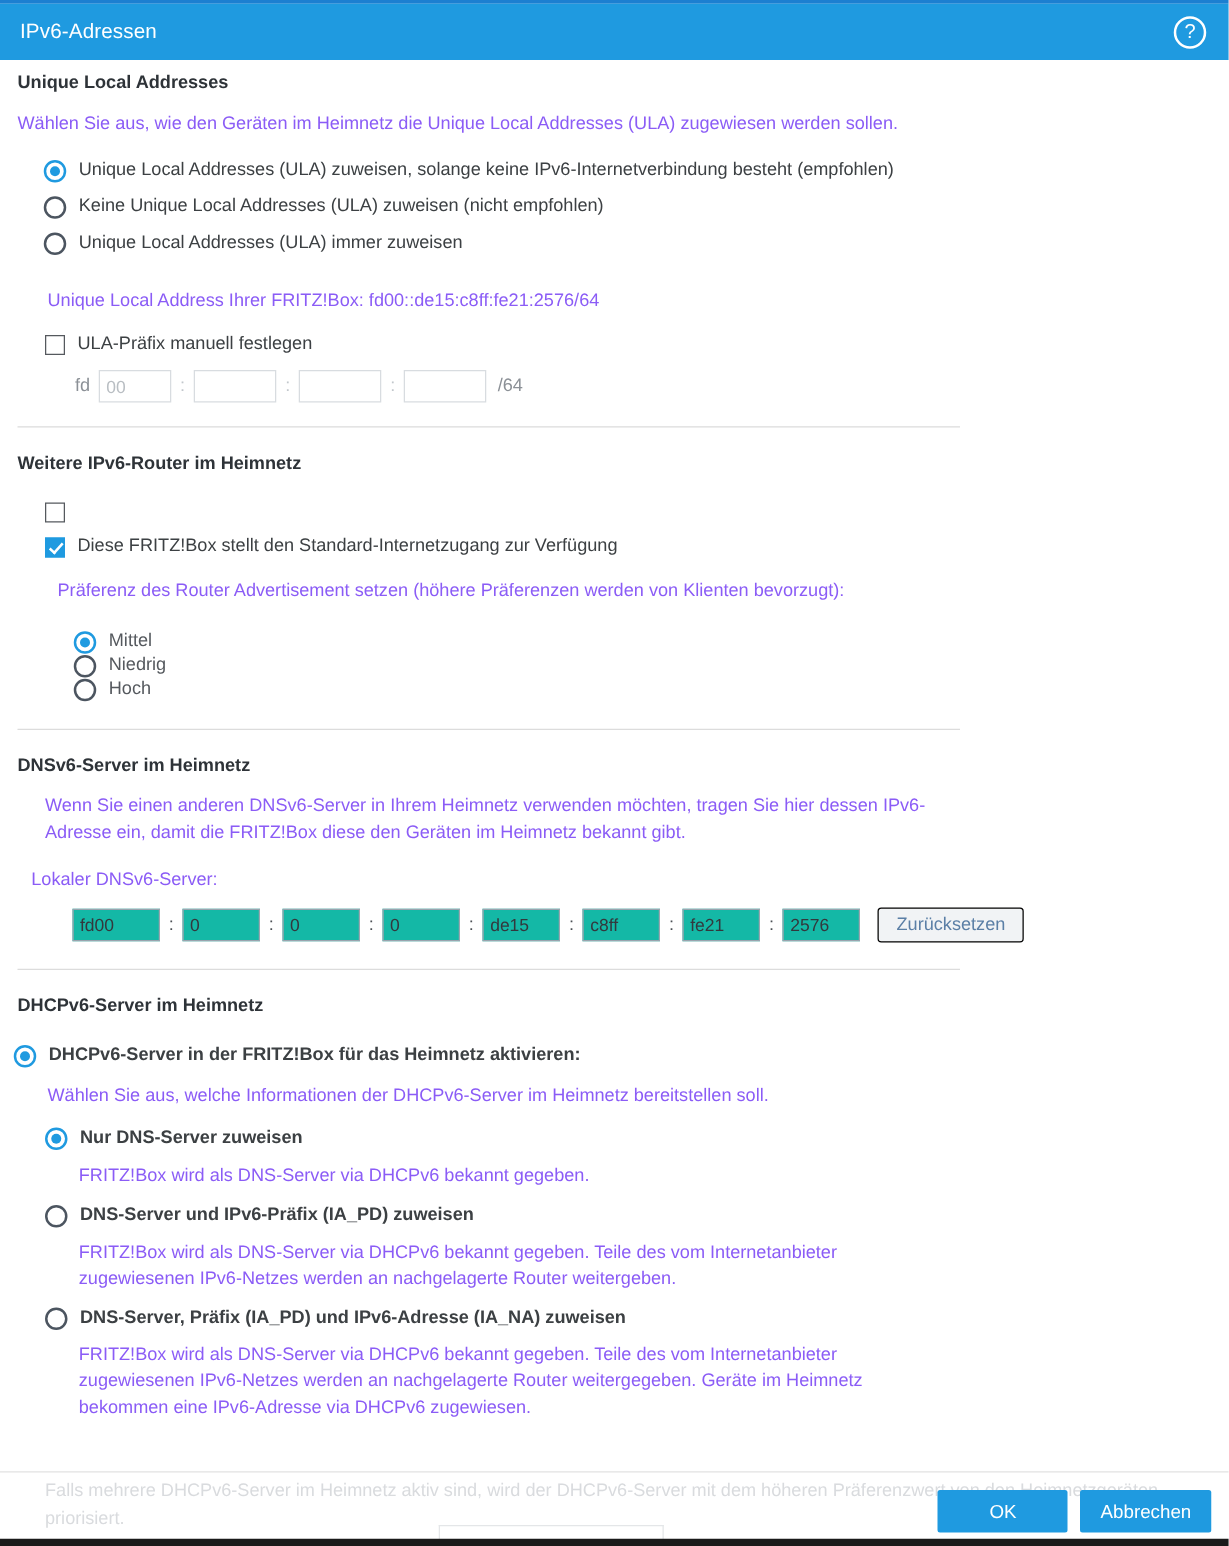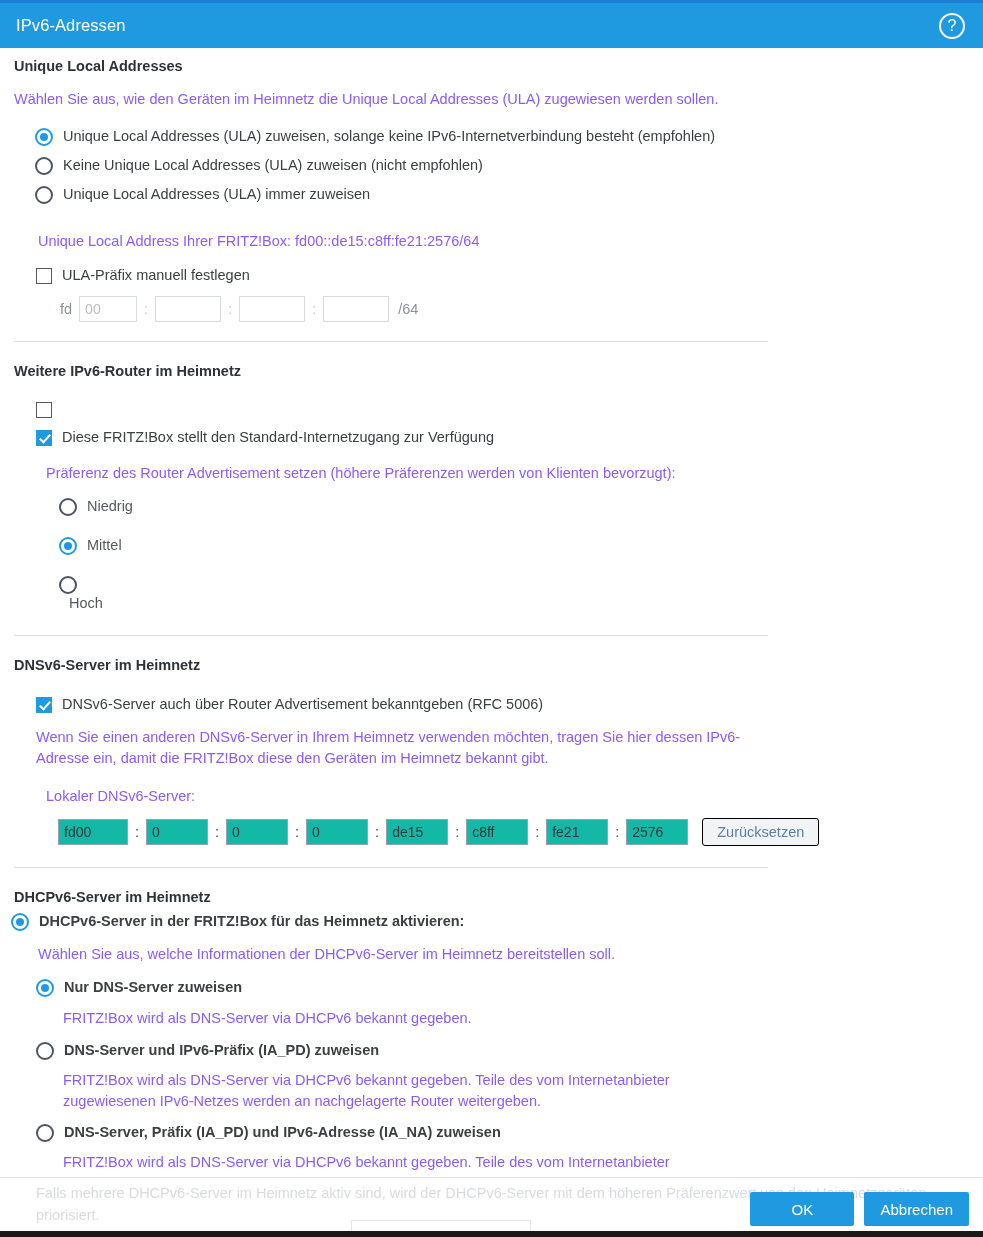--- a/index.html
+++ b/index.html
@@ -188,48 +188,44 @@
     </div>
 
     <div class="row" style="margin-top:10px; padding-left:36px;">
       <span class="chk checked"></span>
       <span class="ctl-label">Diese FRITZ!Box stellt den Standard-Internetzugang zur Verfügung</span>
     </div>
 
     <div class="para" style="margin-top:16px; padding-left:46px;">Präferenz des Router Advertisement setzen (höhere Präferenzen werden von Klienten bevorzugt):</div>
 
     <div style="margin-top:13px; padding-left:59px;">
-      <div class="row">
-        <span class="radio"></span>
-        <span class="ctl-label grey">Niedrig</span>
-      </div>
       <div class="row" style="margin-top:20px;">
         <span class="radio checked"></span>
         <span class="ctl-label grey">Mittel</span>
       </div>
-      <div class="row" style="margin-top:20px;flex-direction:column;">
+      <div class="row">
+        <span class="radio"></span>
+        <span class="ctl-label grey">Niedrig</span>
+      </div>
+      <div class="row" style="">
         <span class="radio"></span>
         <span class="ctl-label grey">Hoch</span>
       </div>
     </div>
   </div>
 
   <hr class="divider" style="margin-top:22px;">
 
   <div>
     <div class="sec-title" style="margin-top:21px;">DNSv6-Server im Heimnetz</div>
 
-    <div class="row" style="margin-top:22px; padding-left:36px;">
-      <span class="chk checked"></span>
-      <span class="ctl-label">DNSv6-Server auch über Router Advertisement bekanntgeben (RFC 5006)</span>
-    </div>
 
     <div class="para" style="margin-top:14px; padding-left:36px; padding-right:10px;">Wenn Sie einen anderen DNSv6-Server in Ihrem Heimnetz verwenden möchten, tragen Sie hier dessen IPv6-Adresse ein, damit die FRITZ!Box diese den Geräten im Heimnetz bekannt gibt.</div>
 
-    <div class="para" style="margin-top:17px; padding-left:46px;">Lokaler DNSv6-Server:</div>
+    <div class="para" style="margin-top:17px; padding-left:25px;">Lokaler DNSv6-Server:</div>
 
     <div class="row" style="margin-top:11px; padding-left:58px; align-items:center;">
       <input type="text" style="width: 70px;" value="fd00">
       <span class="colon">:</span>
       <input type="text" style="width: 62px;" value="0">
       <span class="colon">:</span>
       <input type="text" style="width: 62px;" value="0">
       <span class="colon">:</span>
       <input type="text" style="width: 62px;" value="0">
       <span class="colon">:</span>
@@ -242,21 +238,21 @@
       <input type="text" style="width: 62px;" value="2576">
       <button class="btn-reset" style="margin-left:14px;">Zurücksetzen</button>
     </div>
   </div>
 
   <hr class="divider" style="margin-top:21px;">
 
   <div>
     <div class="sec-title" style="margin-top:21px;">DHCPv6-Server im Heimnetz</div>
 
-    <div class="row" style="margin-top:7px; padding-left:11px;text-align:center;">
+    <div class="row" style="margin-top:22px; padding-left:11px;text-align:center;">
       <span class="radio checked"></span>
       <span class="ctl-label bold">DHCPv6-Server in der FRITZ!Box für das Heimnetz aktivieren:</span>
     </div>
 
     <div class="para" style="margin-top:13px; padding-left:38px;">Wählen Sie aus, welche Informationen der DHCPv6-Server im Heimnetz bereitstellen soll.</div>
 
     <div class="row" style="margin-top:13px; padding-left:36px;">
       <span class="radio checked"></span>
       <span class="ctl-label bold">Nur DNS-Server zuweisen</span>
     </div>

